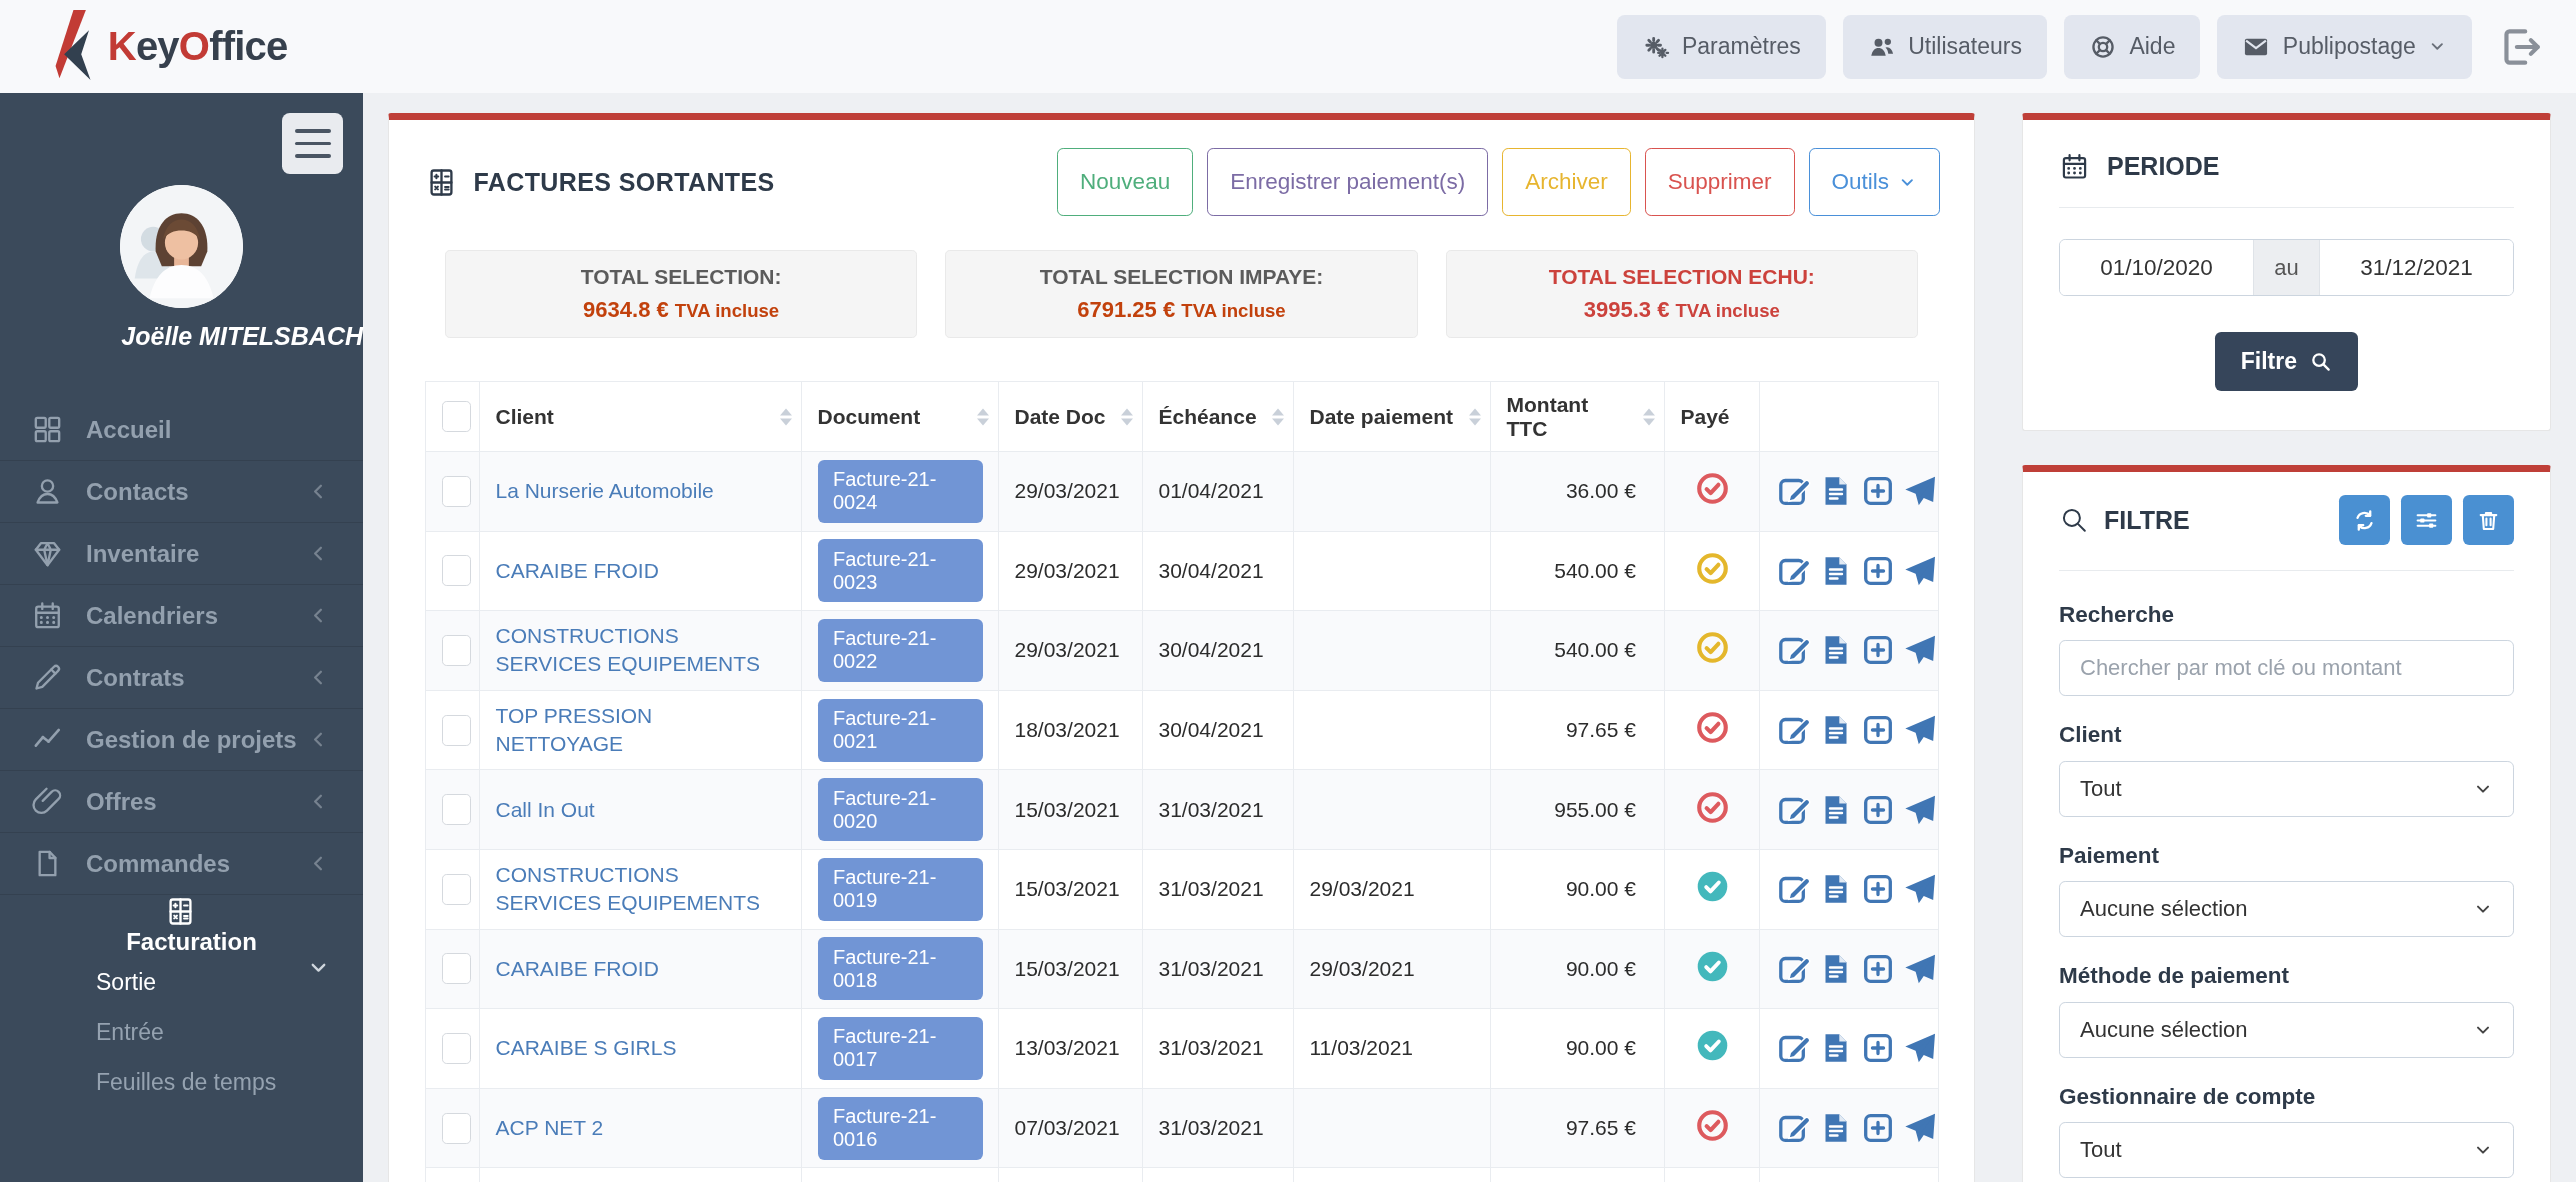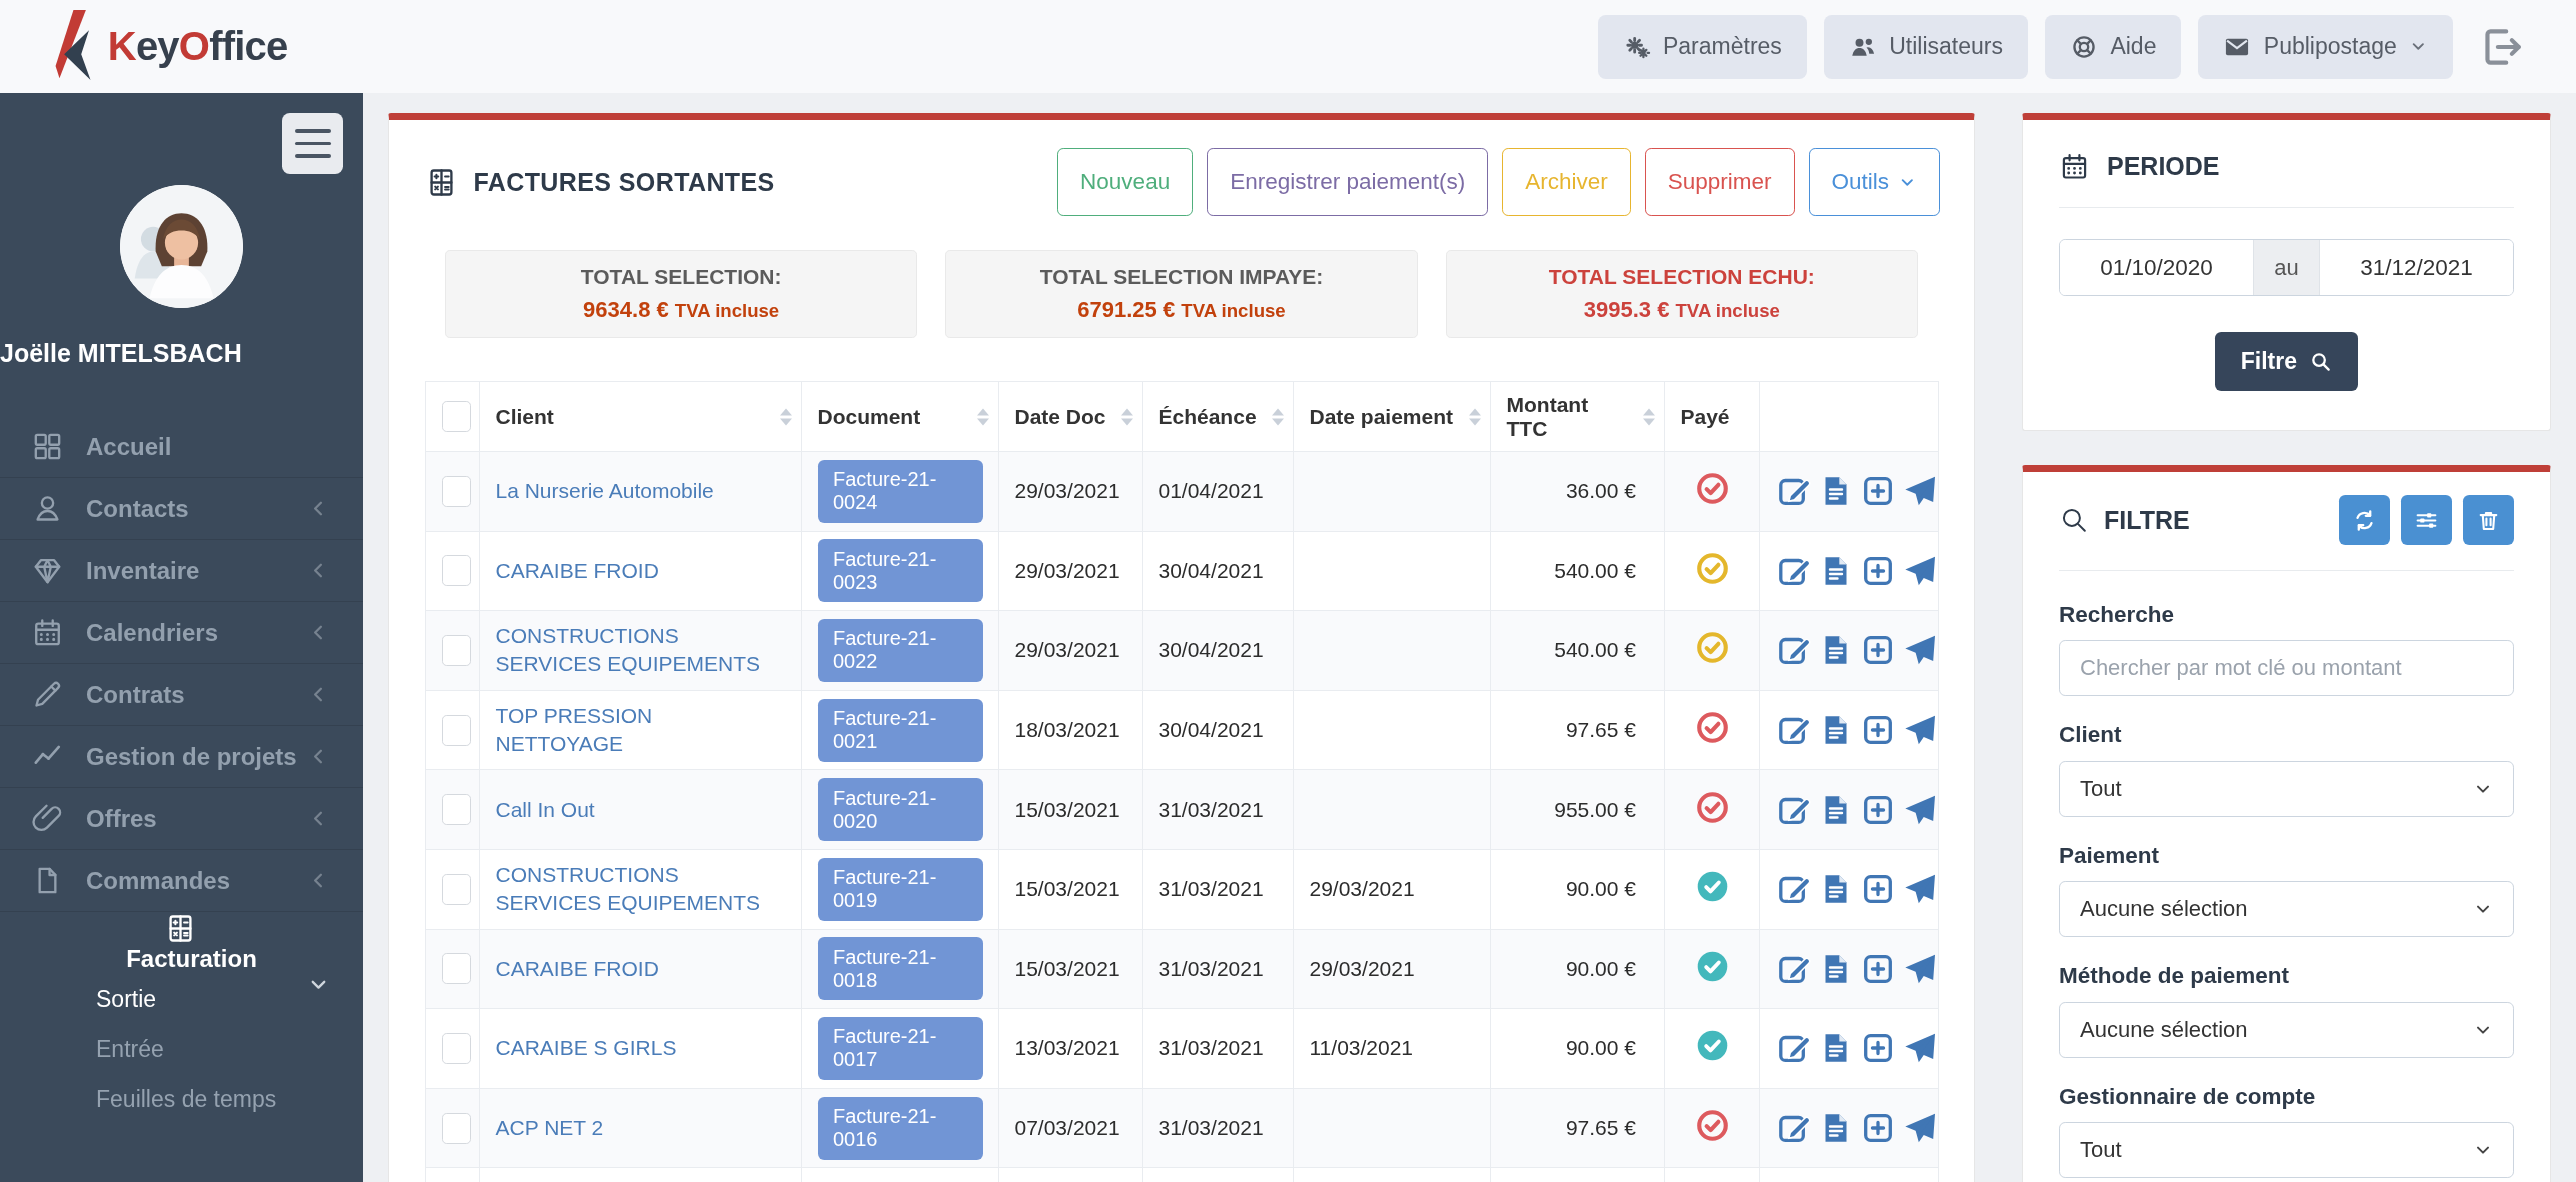--- a/index.html
+++ b/index.html
@@ -2,38 +2,38 @@
 <html style="font-size:12.4px"><head>
 <meta charset="utf-8">
 <style>
   * { box-sizing: border-box; margin: 0; padding: 0; }
   html,body { width:2576px; height:1182px; overflow:hidden; }
   body { background:#eef0f3; font-family:"Liberation Sans", sans-serif; color:#333; }
   svg { display:block; width:100%; height:100%; }
   .ic { display:inline-block; flex:none; }
 
   
-  .navbar { height:93px; background:#f8f9fb; display:flex; align-items:center; padding:0 50px 0 50px; }
+  .navbar { height:93px; background:#f8f9fb; display:flex; align-items:center; padding:0 31px 0 50px; }
   .brand { display:flex; align-items:center; gap:7.8px; cursor:pointer; }
   .brand-mark { width:50px; height:73px; }
   .brand-text { font-size:40px; font-weight:700; letter-spacing:-0.8px; color:#36404d; }
   .brand-text .red { color:#c23b35; }
   .nav-actions { margin-left:auto; display:flex; align-items:center; gap:17px; }
   .nav-btn { display:flex; align-items:center; gap:12.4px; height:64px; padding:0 25px; background:#e2e6ef; border:none; border-radius:7.8px; font-size:23px; color:#565c66; font-family:inherit; cursor:pointer; }
   .nav-btn .ic { width:28px; height:28px; color:#565c66; }
   .nav-btn .chev { width:18.6px; height:18.6px; color:#6a707a; }
   .logout-btn { background:none; border:none; width:50px; height:50px; color:#8a9099; cursor:pointer; margin-left:6.2px; }
 
   
   .shell { display:flex; height:1089px; }
   .sidebar { position:relative; width:363px; flex:none; background:#3b4a5b; }
   .hamburger { position:absolute; top:20px; right:20px; width:61px; height:61px; background:#e9ebef; border:none; border-radius:7.8px; display:flex; flex-direction:column; justify-content:center; align-items:center; gap:8.5px; cursor:pointer; }
   .hamburger span { display:block; width:36px; height:3.9px; background:#4a5563; border-radius:2.3px; }
   .avatar { width:123px; height:123px; border-radius:50%; overflow:hidden; margin:92px auto 0; background:#fff; }
-  .user-name { text-align:left; color:#fff; font-size:25px; font-weight:700; margin-top:31px; }
+  .user-name { text-align:right; color:#fff; font-size:25px; font-weight:700; margin-top:14px;font-style:italic; }
   .menu { margin-top:48px; }
   .menu-item { display:flex; align-items:center; height:62px; padding:0 33px 0 31px; border-bottom:1.6px solid #344150; color:#93a0ae; cursor:pointer; }
   .menu-item .ic { width:33px; height:33px; }
   .menu-item .lbl { margin-left:22px; font-size:24px; font-weight:700; }
   .menu-item .chev { margin-left:auto; width:23px; height:23px; color:#76828f; }
   .menu-item.active { color:#fff; border-bottom:none;flex-direction:column; }
   .menu-item.active .chev { color:#cfd6dd; }
   .sub-item { display:flex; align-items:center; height:50px; padding:0 34px 0 96px; color:#95a2b0; font-size:23px; cursor:pointer; }
   .sub-item.active { color:#fff; }
   .badge { margin-left:auto; min-width:37px; height:37px; border-radius:50%; background:#4a90d9; color:#fff; font-size:21px; display:flex; align-items:center; justify-content:center; }

